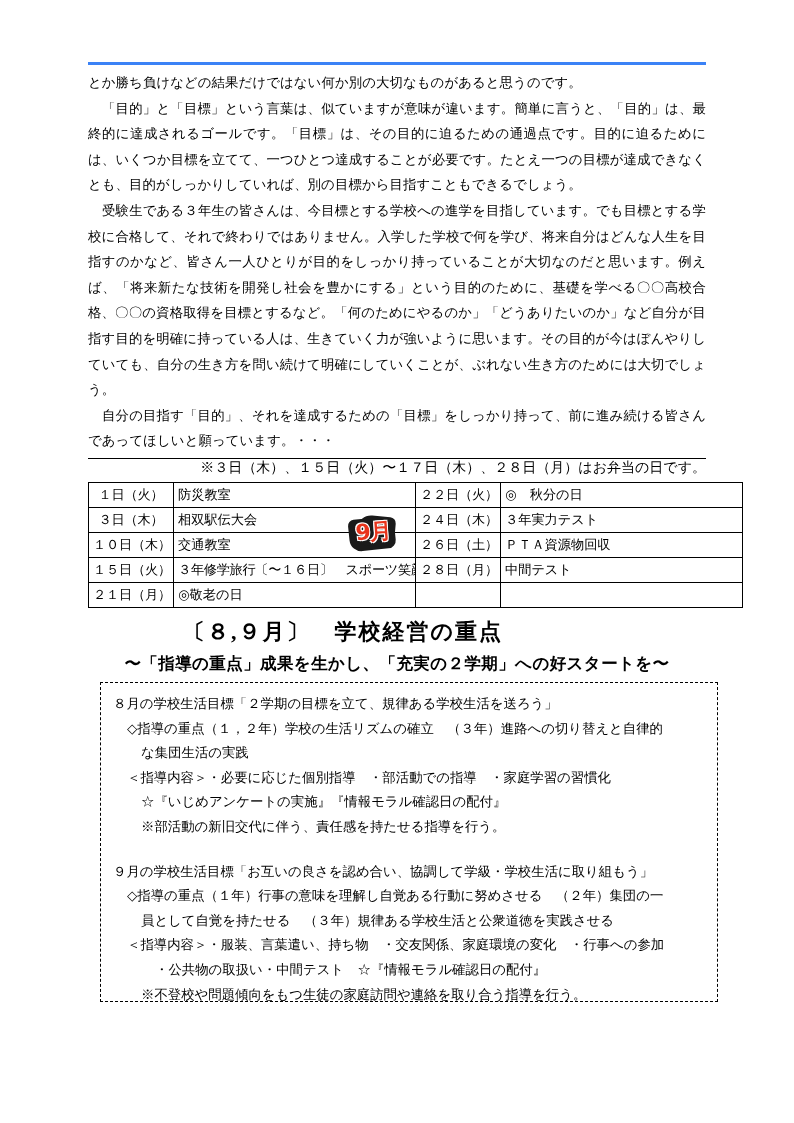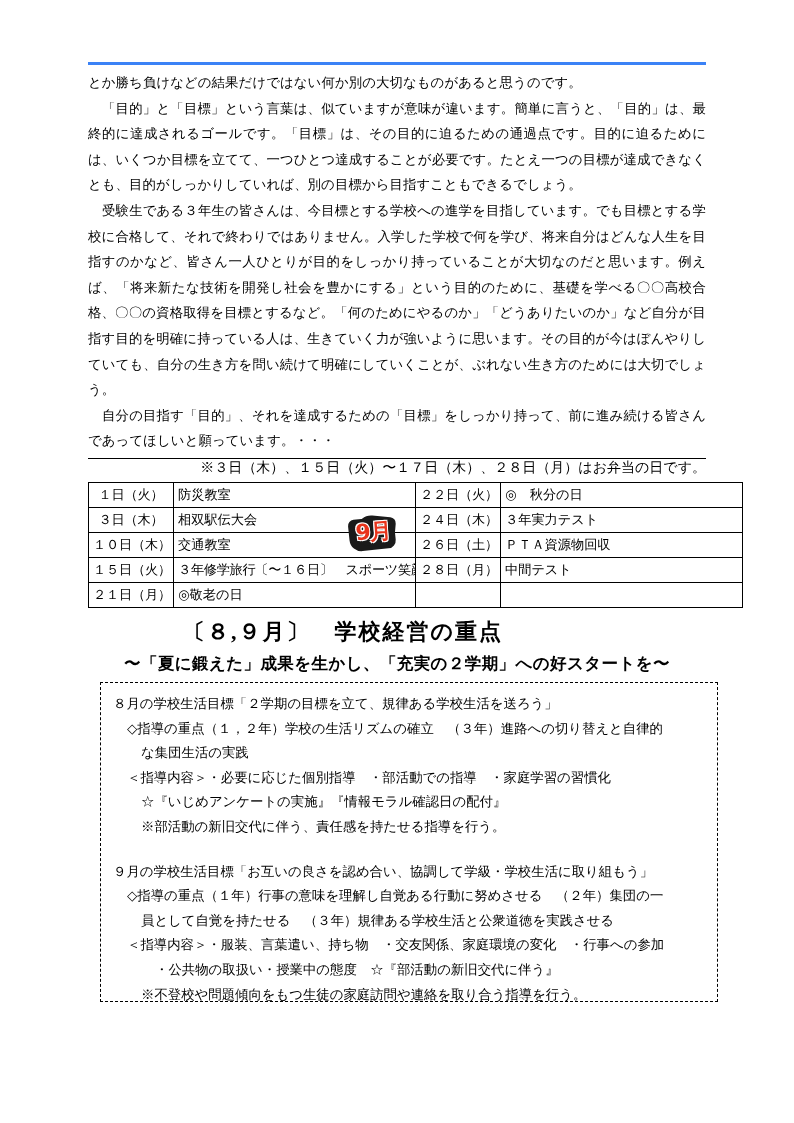--- a/index.html
+++ b/index.html
@@ -226,31 +226,31 @@
 
   <div class="cal-logo">
     <div class="badge">
       <div class="shape"></div>
       <div class="shape2"></div>
       <div class="txt">9月</div>
     </div>
   </div>
 
   <div class="heading-main">〔８,９月〕　学校経営の重点</div>
-  <div class="heading-sub">〜「夏に鍛えた」成果を生かし、「充実の２学期」への好スタートを〜</div>
+  <div class="heading-sub">〜「指導の重点」成果を生かし、「充実の２学期」への好スタートを〜</div>
 
   <div class="policy-box">
     <p>８月の学校生活目標「２学期の目標を立て、規律ある学校生活を送ろう」</p>
     <p class="ind1">◇指導の重点（１，２年）学校の生活リズムの確立　（３年）進路への切り替えと自律的</p>
     <p class="ind2">な集団生活の実践</p>
     <p class="ind1">＜指導内容＞・必要に応じた個別指導　・部活動での指導　・家庭学習の習慣化</p>
     <p class="ind2">☆『いじめアンケートの実施』『情報モラル確認日の配付』</p>
     <p class="ind2">※部活動の新旧交代に伴う、責任感を持たせる指導を行う。</p>
     <div class="gap"></div>
     <p>９月の学校生活目標「お互いの良さを認め合い、協調して学級・学校生活に取り組もう」</p>
     <p class="ind1">◇指導の重点（１年）行事の意味を理解し自覚ある行動に努めさせる　（２年）集団の一</p>
     <p class="ind2">員として自覚を持たせる　（３年）規律ある学校生活と公衆道徳を実践させる</p>
     <p class="ind1">＜指導内容＞・服装、言葉遣い、持ち物　・交友関係、家庭環境の変化　・行事への参加</p>
-    <p class="ind3">・公共物の取扱い・授業中の態度　☆『部活動の新旧交代に伴う』</p>
+    <p class="ind3">・公共物の取扱い・中間テスト　☆『情報モラル確認日の配付』</p>
     <p class="ind2">※不登校や問題傾向をもつ生徒の家庭訪問や連絡を取り合う指導を行う。</p>
   </div>
 
 </div>
 
 </body></html>

